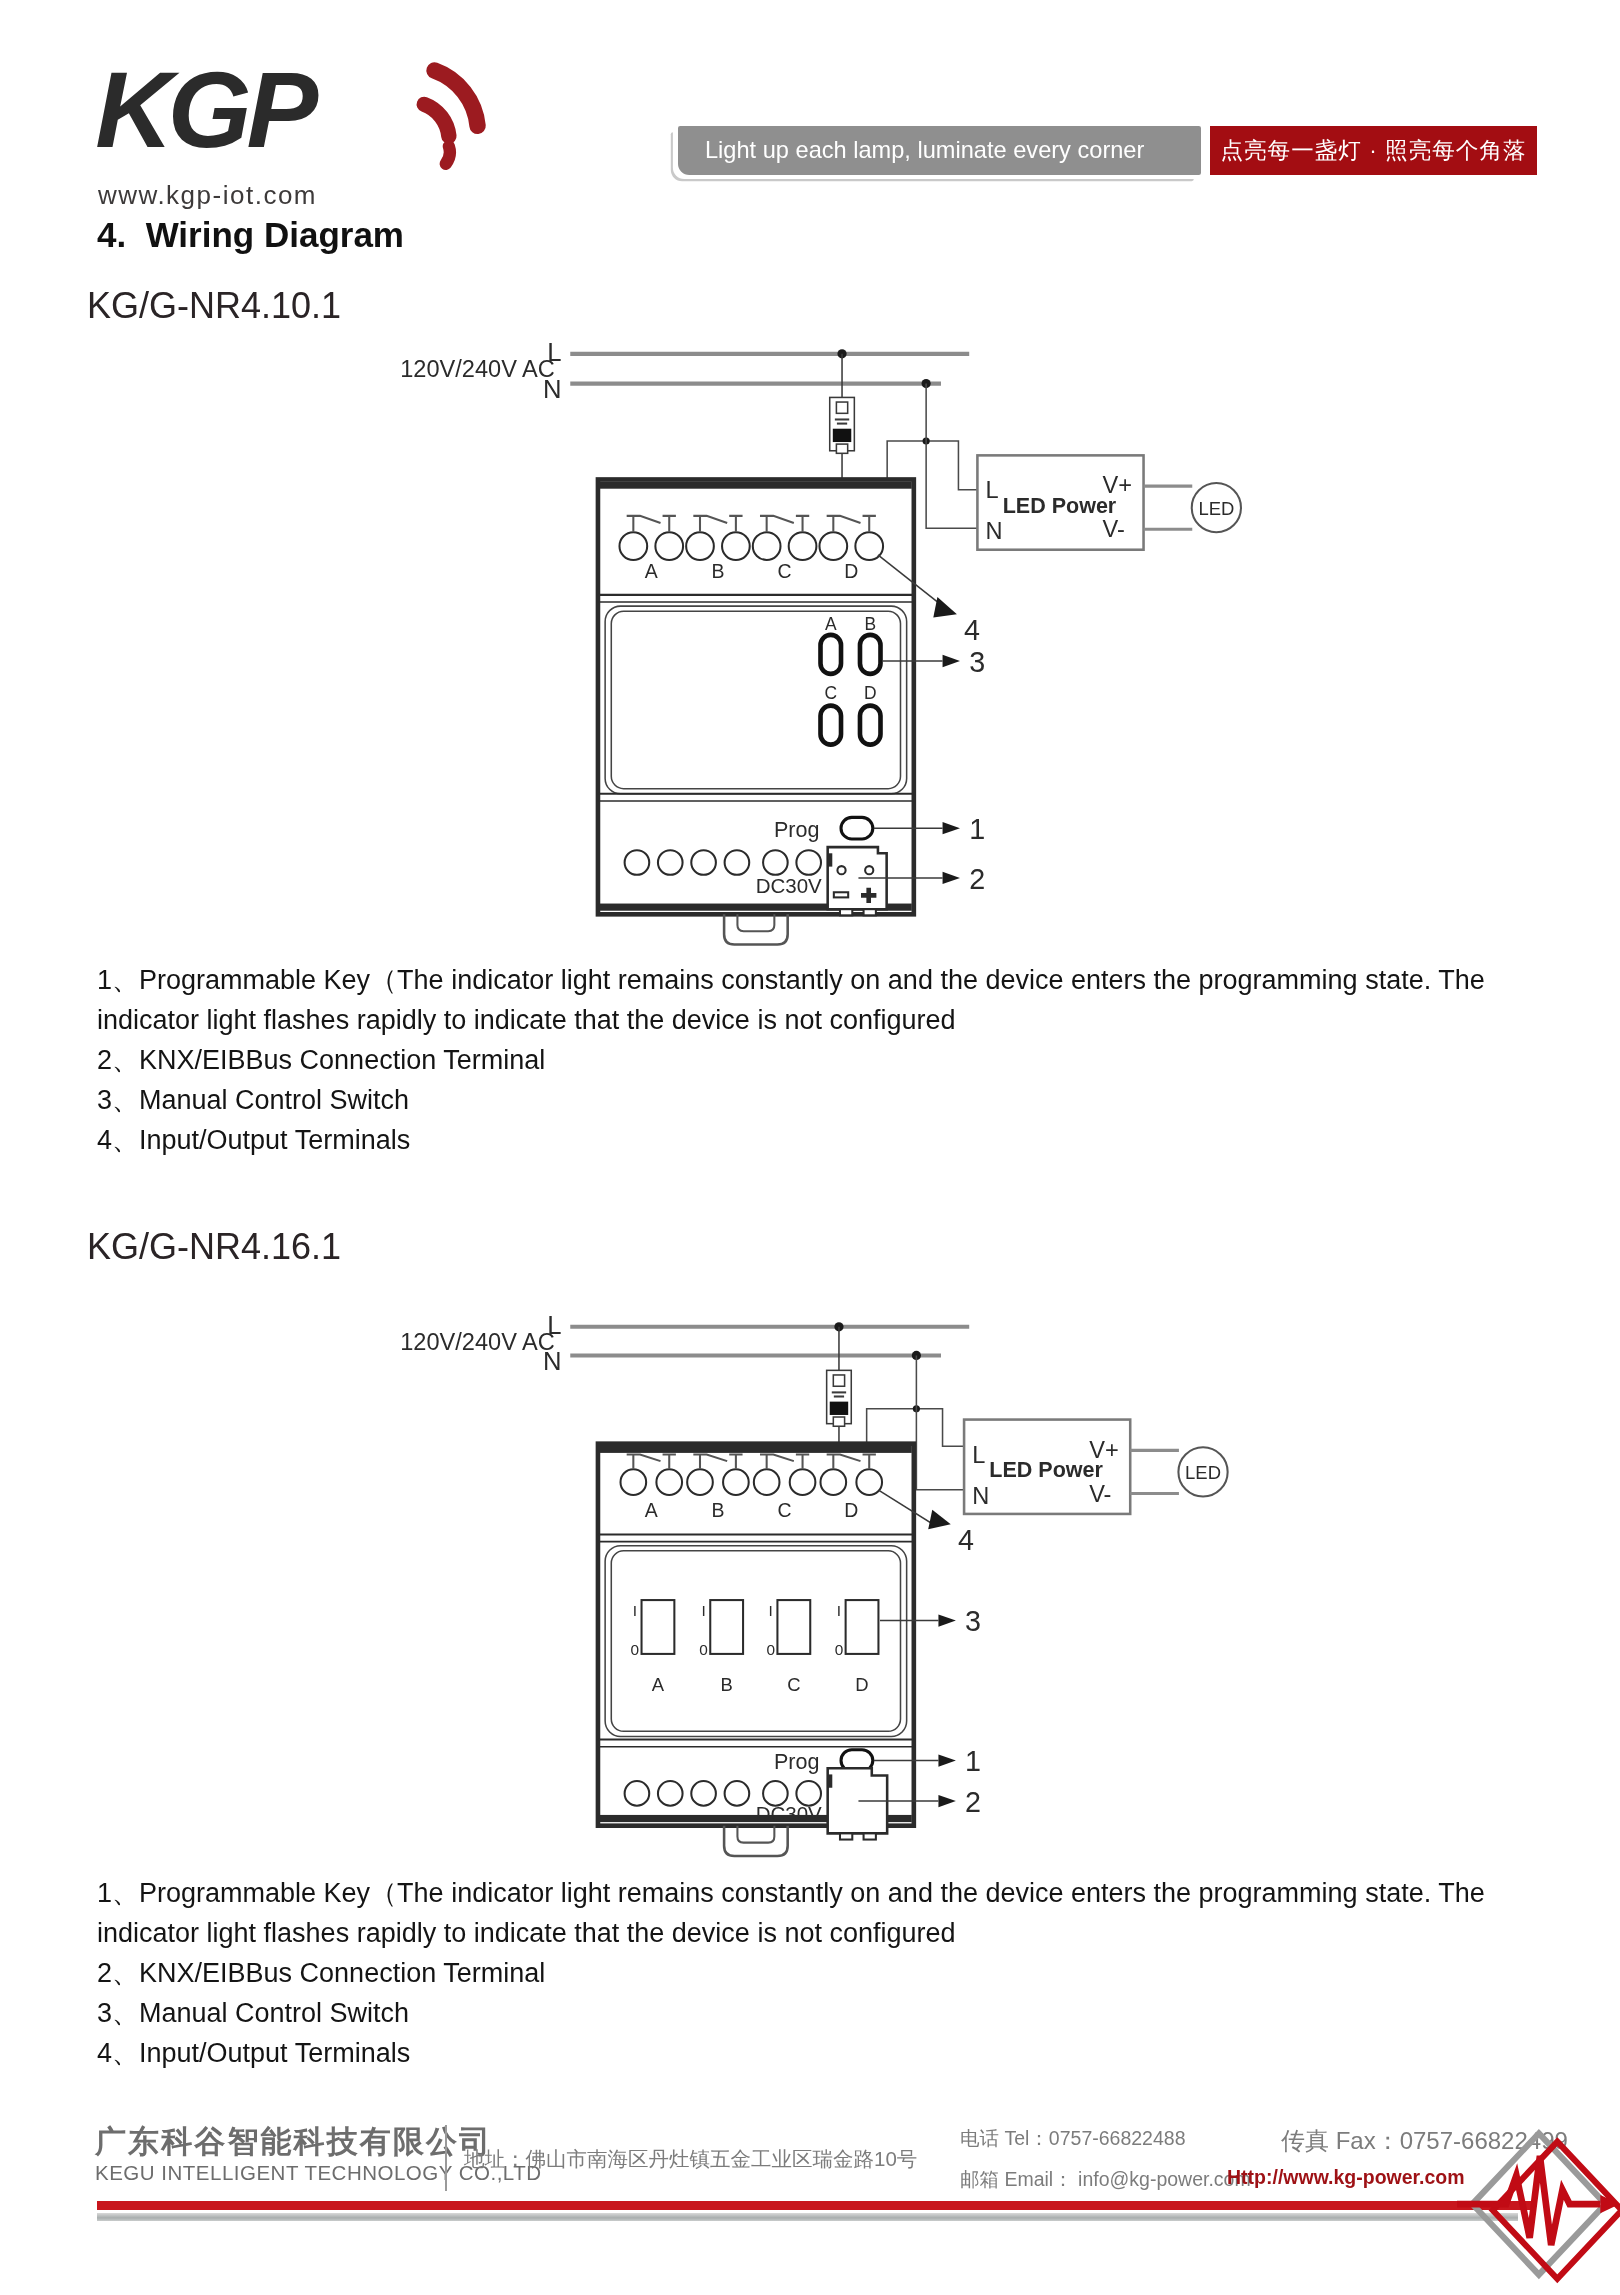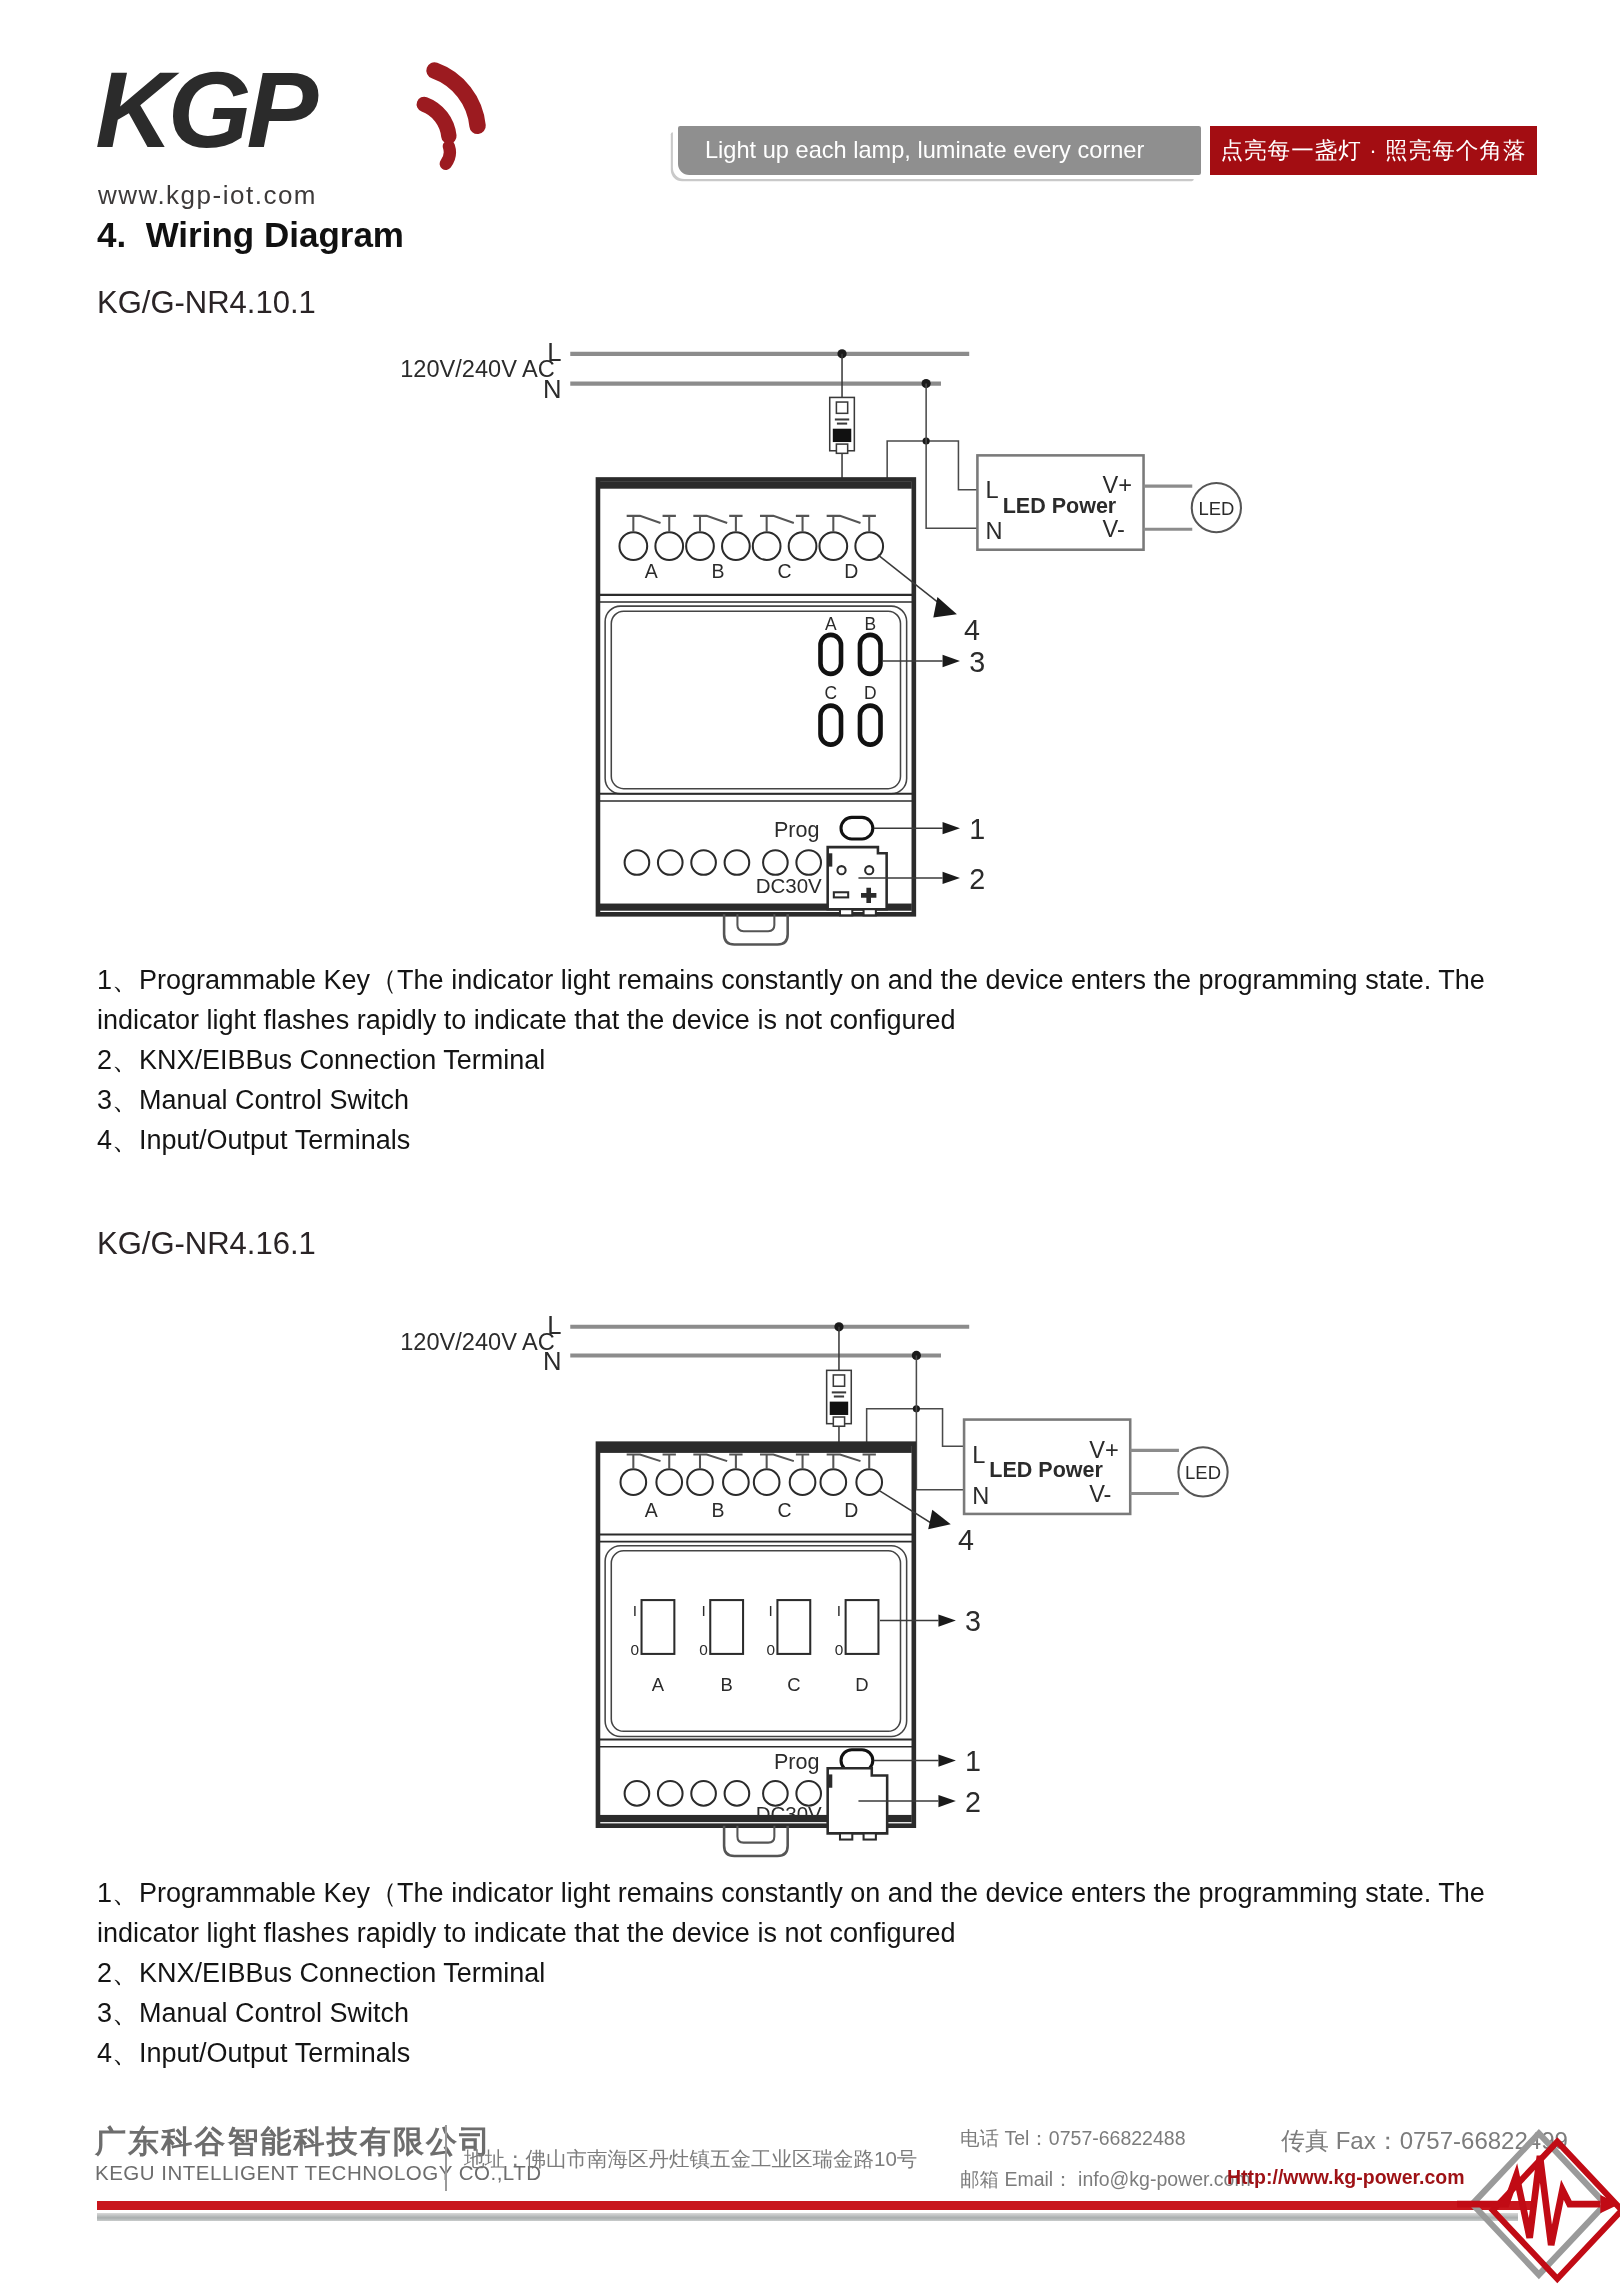--- a/index.html
+++ b/index.html
@@ -11,21 +11,21 @@
   #site-url{left:98px;top:163px;font-size:26px;letter-spacing:1.5px;color:#3d3a3a;margin-top:17px;}
   #banner-en{left:678px;top:126px;width:523px;height:49px;background:#8f8f8f;
              border-radius:2.1px 2.1px 2.1px 11.3px;box-shadow:-5.1px 4.1px 0 #ffffff,-7.2px 6.2px 0 #c9c9c9;
              display:flex;align-items:center;padding-left:27px;box-sizing:border-box;
              color:#ffffff;font-size:23.6px;}
   #banner-cn{left:1210px;top:126px;width:327px;height:49px;background:#a30d12;
              display:flex;align-items:center;justify-content:center;
              color:#ffffff;font-size:22.6px;letter-spacing:1px;}
   
   #doc-title{left:97px;top:215px;font-size:35px;font-weight:bold;white-space:pre;color:#111;}
-  .model-label{left:97px;font-size:31px;color:#2a2426;}
+  .model-label{left:87px;font-size:36px;color:#2a2426;}
   #model-1{top:285px;}
   #model-2{top:1226px;}
   
   .notes{left:97px;width:1467px;font-size:27px;line-height:40px;color:#141414;}
   .notes div{white-space:nowrap;}
   #notes-1{top:960px;}
   #notes-2{top:1873px;}
   
   .diagram-svg{left:359px;width:923px;}
   #diagram-1{top:323px;height:636px;}

